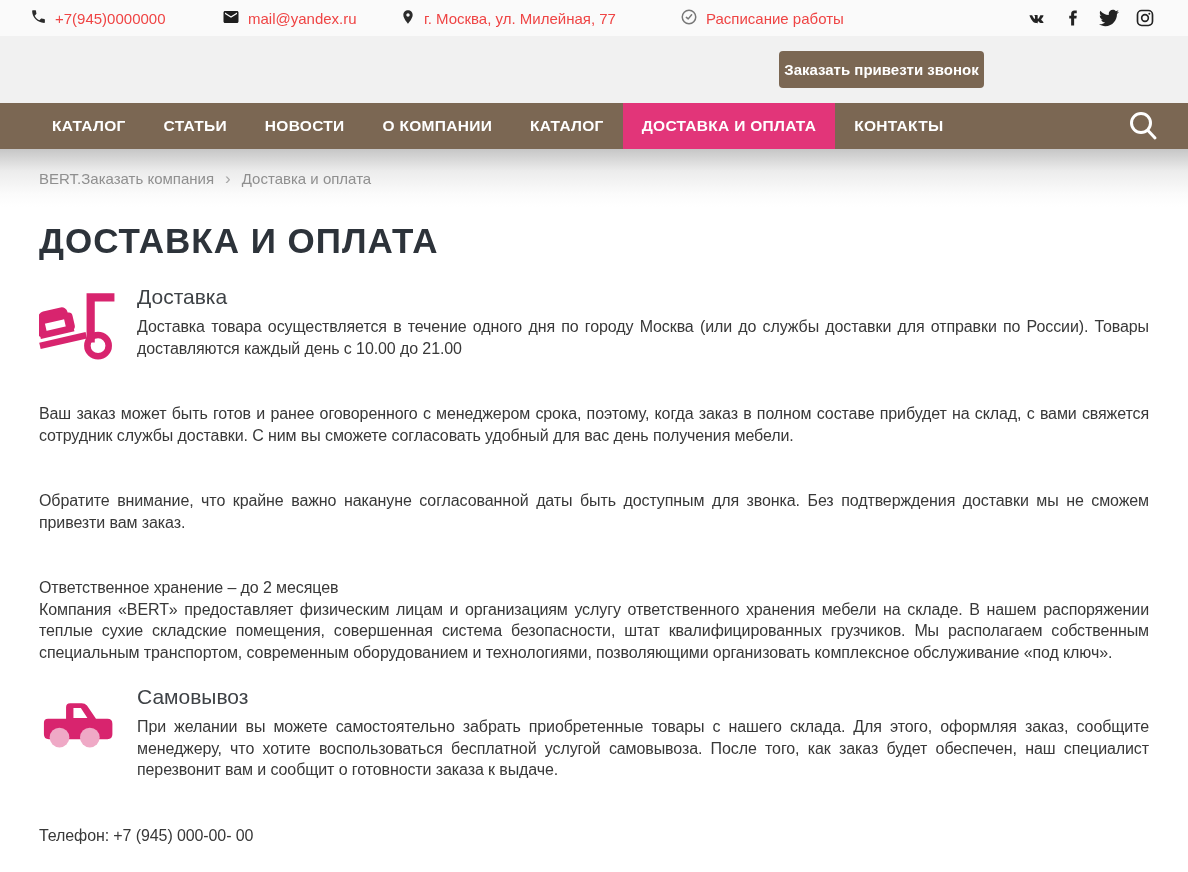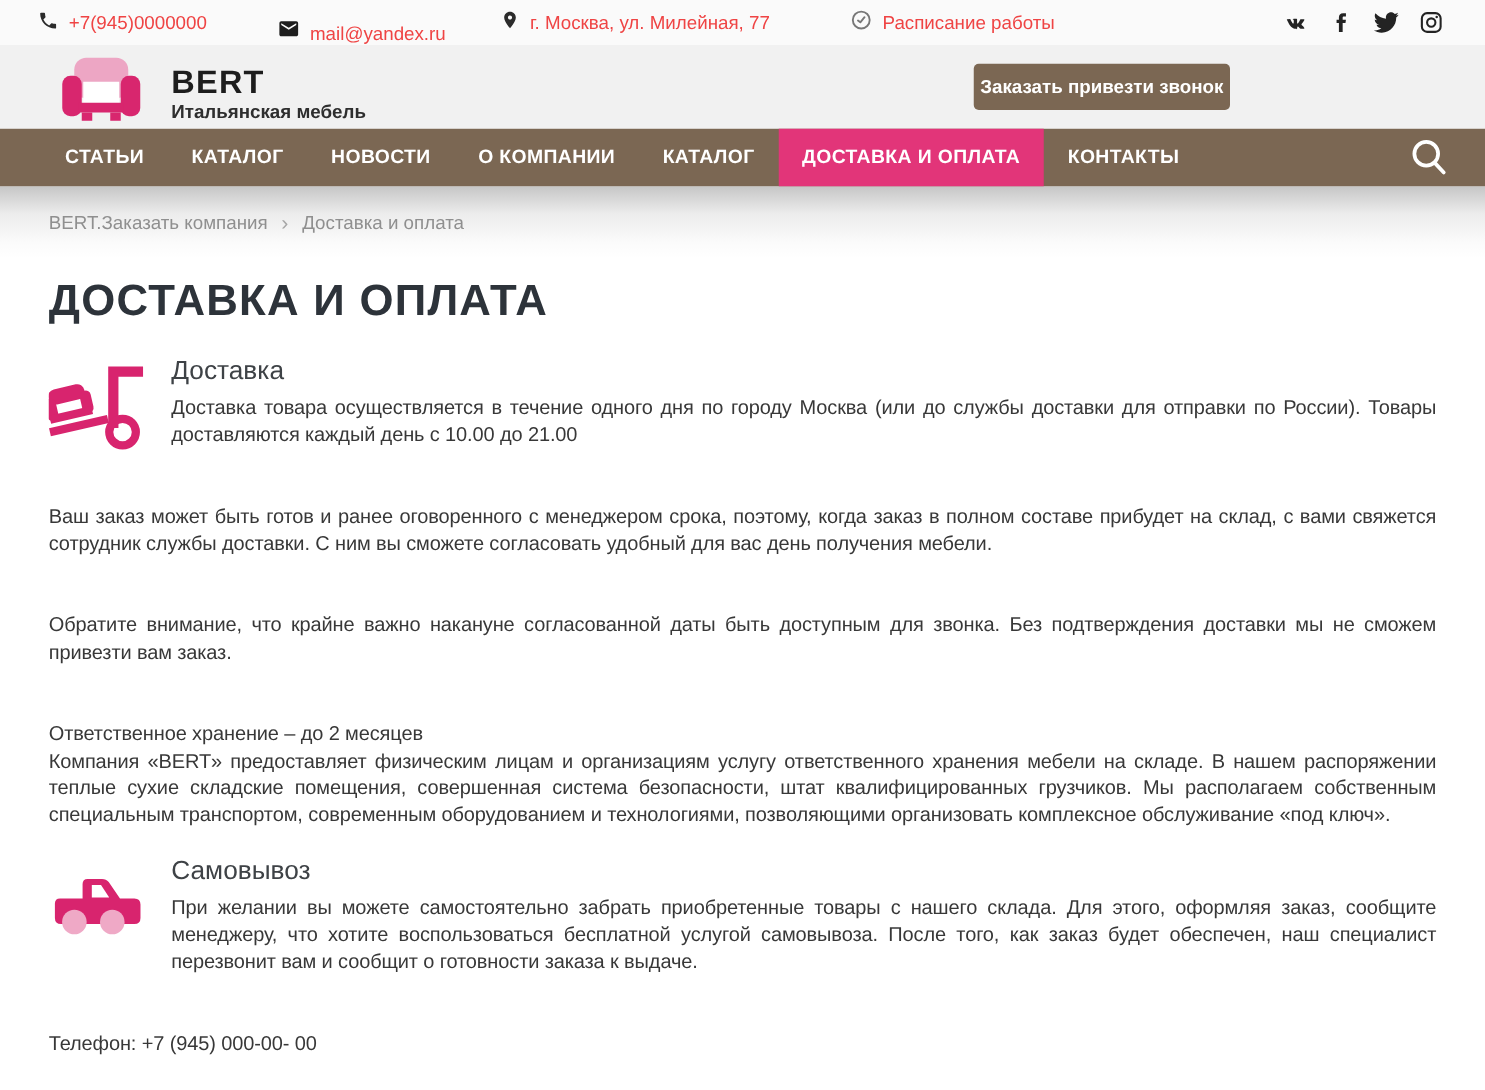--- a/index.html
+++ b/index.html
@@ -4,21 +4,21 @@
 <style>
   * { margin:0; padding:0; box-sizing:border-box; }
   html,body { width:1188px; height:872px; overflow:hidden; background:#fff;
     font-family:"Liberation Sans", sans-serif; }
 
   
   .topbar { position:relative; height:36px; background:#fafafa; }
   .tb-item { position:absolute; top:0; height:36px; display:flex; align-items:center;
     gap:8px; font-size:15px; color:#ef4444; }
   .tb-item svg { flex:0 0 auto; }
-  .tb-phone { left:30px; } .tb-mail { left:222px;align-items:flex-end; } .tb-addr { left:400px; } .tb-sched { left:680px; }
+  .tb-phone { left:30px; } .tb-mail { left:222px; } .tb-addr { left:400px; } .tb-sched { left:680px; }
   .tb-socials { position:absolute; right:33px; top:0; height:36px; display:flex;
     align-items:center; gap:15px; }
   .soc { width:21px; height:21px; display:flex; align-items:center; justify-content:center; cursor:pointer; }
 
   
   .header { position:relative; height:67px; background:#f1f1f1; }
   .logo { position:absolute; left:40px; top:9px; display:flex; align-items:center; gap:15px; cursor:pointer; }
   .brand { font-size:26px; font-weight:bold; letter-spacing:1px; color:#1d1d1d; line-height:26px; }
   .tagline { font-size:15px; font-weight:bold; color:#2e2e2e; margin-top:3px; }
   .callback-btn { position:absolute; left:779px; top:15px; width:205px; height:37px;
@@ -112,43 +112,26 @@
       <svg width="20" height="20" viewBox="0 0 24 24" fill="none" stroke="#232323" stroke-width="2">
           <rect x="3" y="3" width="18" height="18" rx="5"></rect>
           <circle cx="12" cy="12" r="4"></circle>
           <circle cx="17.2" cy="6.8" r="1.2" fill="#232323" stroke="none"></circle>
         </svg>
     </span>
   </div>
 </div>
 
 <div class="header">
-  <div class="logo">
-    <span>
-      <svg width="82" height="54" viewBox="0 0 120 90">
-        <rect x="24" y="2" width="72" height="54" rx="16" fill="#eda6c4"></rect>
-        <rect x="36" y="34" width="48" height="32" fill="#fff"></rect>
-        <rect x="8" y="26" width="26" height="54" rx="11" fill="#d8266e"></rect>
-        <rect x="86" y="26" width="26" height="54" rx="11" fill="#d8266e"></rect>
-        <rect x="30" y="62" width="60" height="13" fill="#d8266e"></rect>
-        <rect x="34" y="75" width="14" height="11" fill="#d8266e"></rect>
-        <rect x="72" y="75" width="14" height="11" fill="#d8266e"></rect>
-      </svg>
-    </span>
-    <span>
-      <div class="brand">BERT</div>
-      <div class="tagline">Итальянская мебель</div>
-    </span>
-  </div>
   <button class="callback-btn">Заказать привезти звонок</button>
 </div>
 
 <div class="nav">
+  <div class="nav-item">КАТАЛОГ</div>
   <div class="nav-item">СТАТЬИ</div>
-  <div class="nav-item">КАТАЛОГ</div>
   <div class="nav-item">НОВОСТИ</div>
   <div class="nav-item">О КОМПАНИИ</div>
   <div class="nav-item">КАТАЛОГ</div>
   <div class="nav-item active">ДОСТАВКА И ОПЛАТА</div>
   <div class="nav-item">КОНТАКТЫ</div>
   <div class="nav-search">
     <svg width="34" height="34" viewBox="0 0 34 34" fill="none" stroke="#fff" stroke-width="3" stroke-linecap="round">
       <circle cx="15" cy="14" r="9.5"></circle>
         <line x1="22" y1="21.5" x2="29" y2="29"></line>
     </svg>

